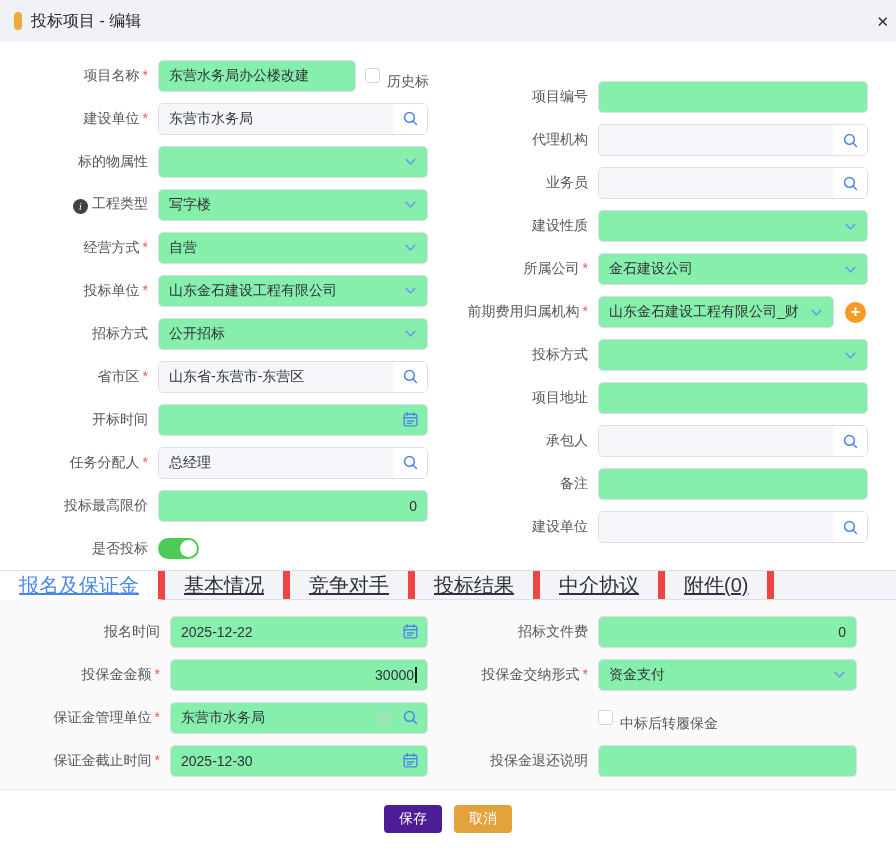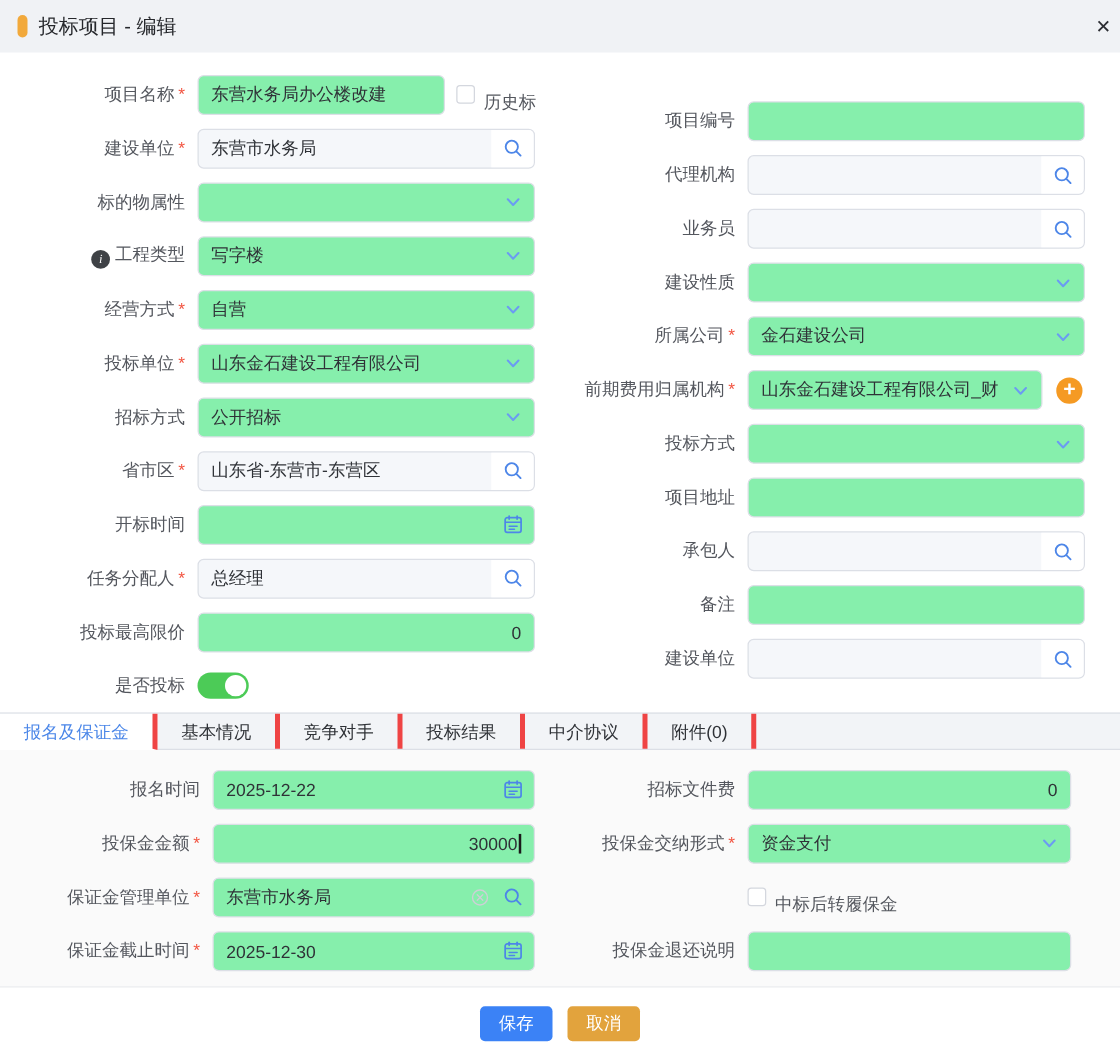--- a/index.html
+++ b/index.html
@@ -44,30 +44,30 @@
   .cb-label { font-size:14px; color:#54575e; margin-left:7px; white-space:nowrap;margin-top:13px; }
 
   .toggle { width:41px; height:21px; border-radius:11px; background:#4ccb57; position:relative; cursor:pointer; flex:none; }
   .toggle .knob { position:absolute; right:2px; top:2px; width:17px; height:17px; border-radius:50%; background:#fff; }
 
   .plus-btn { width:21px; height:21px; border-radius:50%; background:#f59a23; color:#fff; font-size:17px; line-height:19px;
               text-align:center; margin-left:11px; cursor:pointer; flex:none; font-weight:bold; }
 
   
   .tabs-bar { margin-top:0; height:30px; display:flex; background:#f2f4f7; border-top:1px solid #dcdfe6; border-bottom:1px solid #dcdfe6; }
-  .tab { padding:0 19px; font-size:14px; color:#2f3237; line-height:29px; border-right:4px solid #ef4444; cursor:pointer; white-space:nowrap; }
+  .tab { padding:0 19px; font-size:20px; color:#2f3237; line-height:29px; border-right:7px solid #ef4444; cursor:pointer; white-space:nowrap;text-decoration:underline; }
   .tab.active { background:#fff; color:#4a86e8; border-bottom:1px solid #fff; margin-bottom:-1px; }
   .panel { height:190px; background:#fafafa; border-bottom:1px solid #ebedf0; padding-top:10px; display:flex; }
   .panel .col.left .lbl { width:170px; }
   .panel .col.right .lbl { width:150px; }
 
   
   .footer { height:60px; display:flex; justify-content:center; align-items:flex-start; padding-top:15px; gap:12px; }
   .btn { height:28px; padding:0 15px; border:none; border-radius:4px; font-size:14px; color:#fff; cursor:pointer; font-family:inherit; }
-  .btn.save { background:#3b82f6; }
+  .btn.save { background:#4c1d95; }
   .btn.cancel { background:#e2a33d; }
 </style>
 </head>
 <body>
 
 <div class="dialog">
 
   <div class="hdr">
     <span class="accent"></span>
     <span class="hdr-title">投标项目 - 编辑</span>

